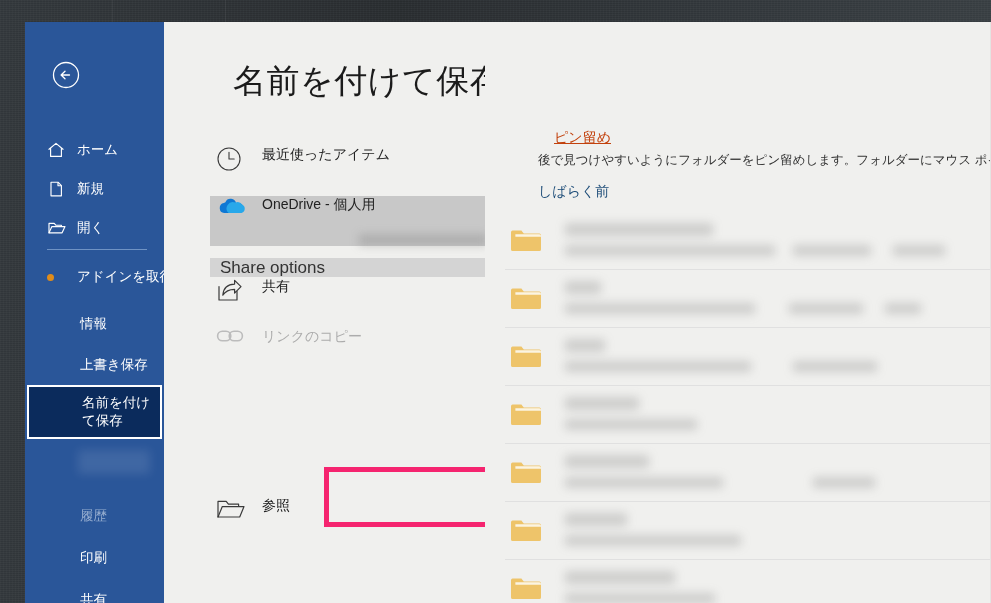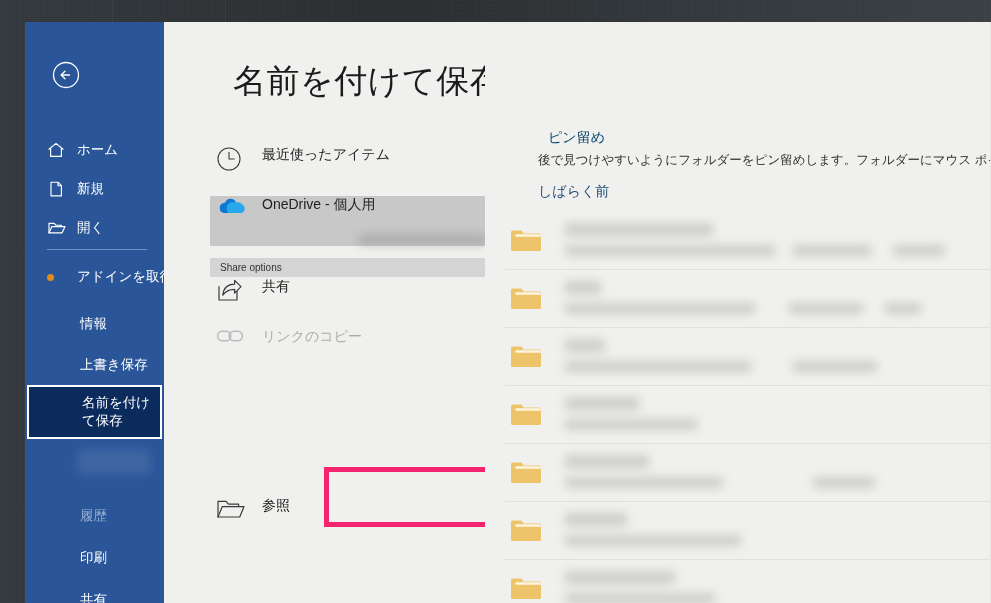--- a/index.html
+++ b/index.html
@@ -199,21 +199,21 @@
     background: rgba(120,120,120,0.30);
     filter: blur(4px);
   }
 
   .section-header {
     position: absolute;
     left: 46px;
     width: 275px;
     height: 19px;
     background: #d4d4d4;
-    font-size: 10px;
+    font-size: 17px;
     color: #333333;
     padding-left: 10px;
     line-height: 19px;
     box-sizing: border-box;
     white-space: nowrap;
   }
 
   
   #browse-highlight {
     position: absolute;
@@ -228,24 +228,25 @@
   #right {
     position: absolute;
     left: 460px; top: 0;
     right: 0;
     height: 581px;
     background: #f0f0ee;
   }
 
   #pin-heading {
     position: absolute;
-    left: 63px; top: 107px;
+    left: 69px; top: 107px;
     font-size: 14px;
-    color: #0c4a6e;
+    color: #c2410c;
     white-space: nowrap;
+    text-decoration: underline;
   }
   #pin-desc {
     position: absolute;
     left: 53px; top: 130px;
     font-size: 12.5px;
     color: #333333;
     white-space: nowrap;
   }
   #recent-heading {
     position: absolute;

